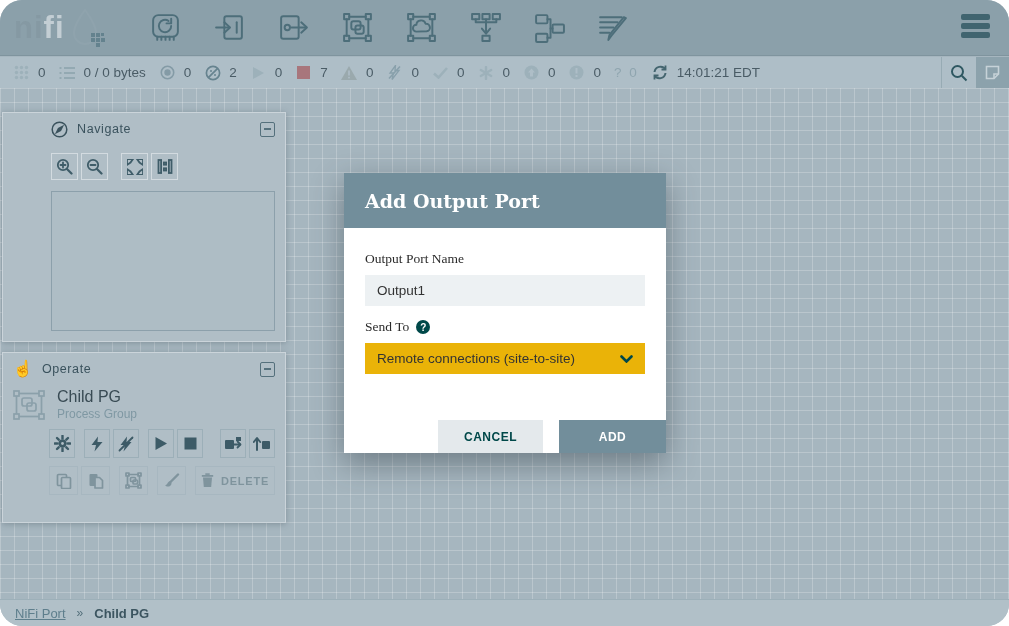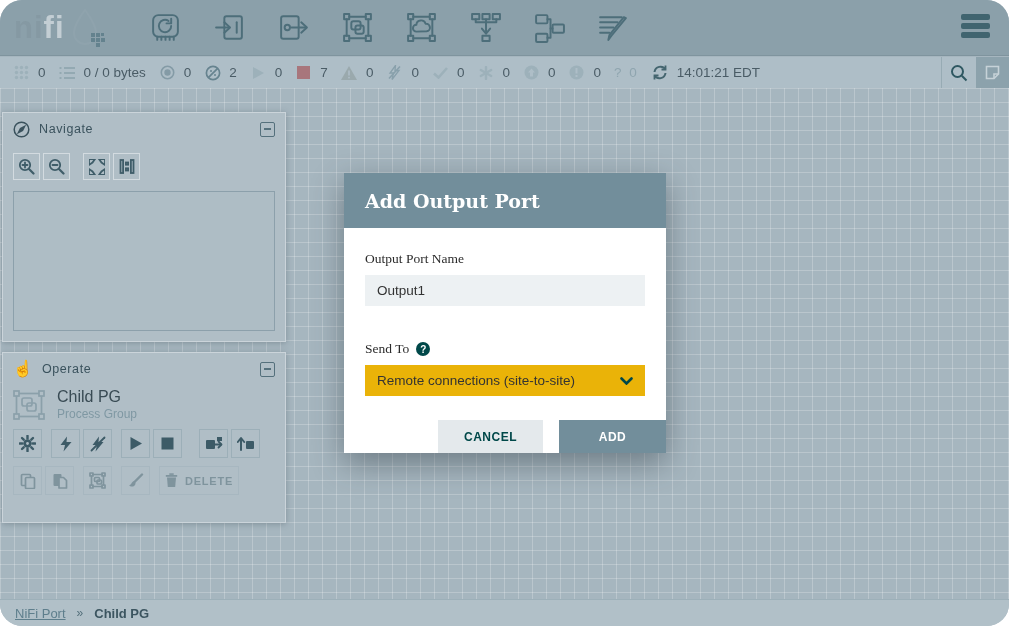--- a/index.html
+++ b/index.html
@@ -43,56 +43,56 @@
     background-size:14px 14px; }
 
   
   .panel { position:absolute; background:#b0bec6; border:1px solid rgba(255,255,255,0.35);
     box-shadow:0 1px 6px rgba(60,75,85,0.35); }
   .panel-head { height:32px; display:flex; align-items:center; padding:0 10px; }
   .panel-title { font-size:12.5px; letter-spacing:0.6px; color:#3a525d; margin-left:9px; flex:1; }
   .collapse-btn { width:15px; height:15px; border:1px solid #54707c; border-radius:2px;
     display:flex; align-items:center; justify-content:center; cursor:pointer; }
   .collapse-btn div { width:7px; height:1.5px; background:#54707c; }
-  .navigate { left:2px; top:24px; width:284px; height:230px; }
+  .navigate { left:2px; top:24px; width:284px; height:230px;padding-left:38px; }
   .nav-tools { display:flex; align-items:center; padding:8px 10px 0 10px; }
   .tool-btn { width:27px; height:27px; border:1px solid rgba(255,255,255,0.45);
     display:flex; align-items:center; justify-content:center; cursor:pointer; }
   .tool-btn + .tool-btn { margin-left:3px; }
   .tool-gap { width:13px; }
   .tool-btn svg { stroke:#3f5d69; fill:none; stroke-width:1.8; stroke-linecap:round; }
   .minimap { margin:11px 10px 0 10px; height:140px; background:#aebdc5; border:1px solid #8ca0ab; cursor:move; }
 
   .operate { left:2px; top:264px; width:284px; height:171px; }
   .op-card { display:flex; align-items:center; padding:3px 10px 0 10px; }
   .op-texts { margin-left:10px; }
   .op-name { font-size:16px; color:#394b54; }
   .op-type { font-size:12px; color:#7f98a3; margin-top:1px; }
   .op-id { font-size:12.3px; color:#6d8590; padding:9px 10px 0 10px; letter-spacing:0.2px; }
-  .op-row { display:flex; align-items:flex-start; padding:8px 10px 0 10px; }
+  .op-row { display:flex; align-items:flex-start; padding:8px 10px 0 10px;margin-left:36px; }
   .op-btn { width:29px; height:29px; border:1px solid #9cafb8; display:flex; align-items:center;
     justify-content:center; cursor:pointer; background:transparent; }
   .op-btn svg { stroke:#3d5b67; fill:none; stroke-width:1.7; stroke-linecap:round; stroke-linejoin:round; }
   .op-btn .fill { fill:#3d5b67; stroke:none; }
   .mR8 { margin-right:9px; } .mR3 { margin-right:3px; } .mR14 { margin-right:17px; }
   .op-row.disabled { opacity:0.42; }
   .delete-btn { width:80px; height:29px; border:1px solid #9cafb8; display:flex; align-items:center;
     justify-content:center; gap:7px; cursor:pointer; font-size:11px; font-weight:bold;
     letter-spacing:0.8px; color:#3d5b67; }
 
   
   .dialog { position:absolute; left:344px; top:85px; width:322px; height:280px; background:#fff;
     box-shadow:0 10px 30px rgba(40,50,60,0.45); }
   .dlg-head { height:55px; background:#728e9b; display:flex; align-items:center; padding-left:21px; }
   .dlg-title { font-family:"DejaVu Serif", serif; font-weight:bold; font-size:19px; color:#fff; }
   .dlg-body { padding:23px 21px 0 21px; }
   .dlg-label { font-family:Liberation Serif, serif; font-size:13.5px; color:#2b2b2b; }
   .dlg-input { margin-top:8px; width:100%; height:31px; background:#edf1f3; border:none; outline:none;
     font-family:"Liberation Sans", sans-serif; font-size:13.5px; color:#333; padding:0 12px; }
-  .sendto-row { display:flex; align-items:center; margin-top:35px; gap:7px; }
+  .sendto-row { display:flex; align-items:center; margin-top:13px; gap:7px; }
   .help-icon { width:14px; height:14px; border-radius:50%; background:#004849; color:#fff;
     font-size:10px; font-weight:bold; display:flex; align-items:center; justify-content:center;
     font-family:"Liberation Sans", sans-serif; cursor:default; }
   .dlg-select { margin-top:8px; width:100%; height:31px; background:#eab308; display:flex;
     align-items:center; padding:0 12px; cursor:pointer; }
   .dlg-select span { flex:1; font-size:13.5px; color:#333; }
   .dlg-buttons { position:absolute; right:0; bottom:0; display:flex;gap:16px; }
   .btn { height:33px; border:none; font-family:"Liberation Sans", sans-serif; font-size:12px;
     font-weight:bold; letter-spacing:0.5px; cursor:pointer; }
   .btn-cancel { width:105px; background:#e4e9ec; color:#004849; }

